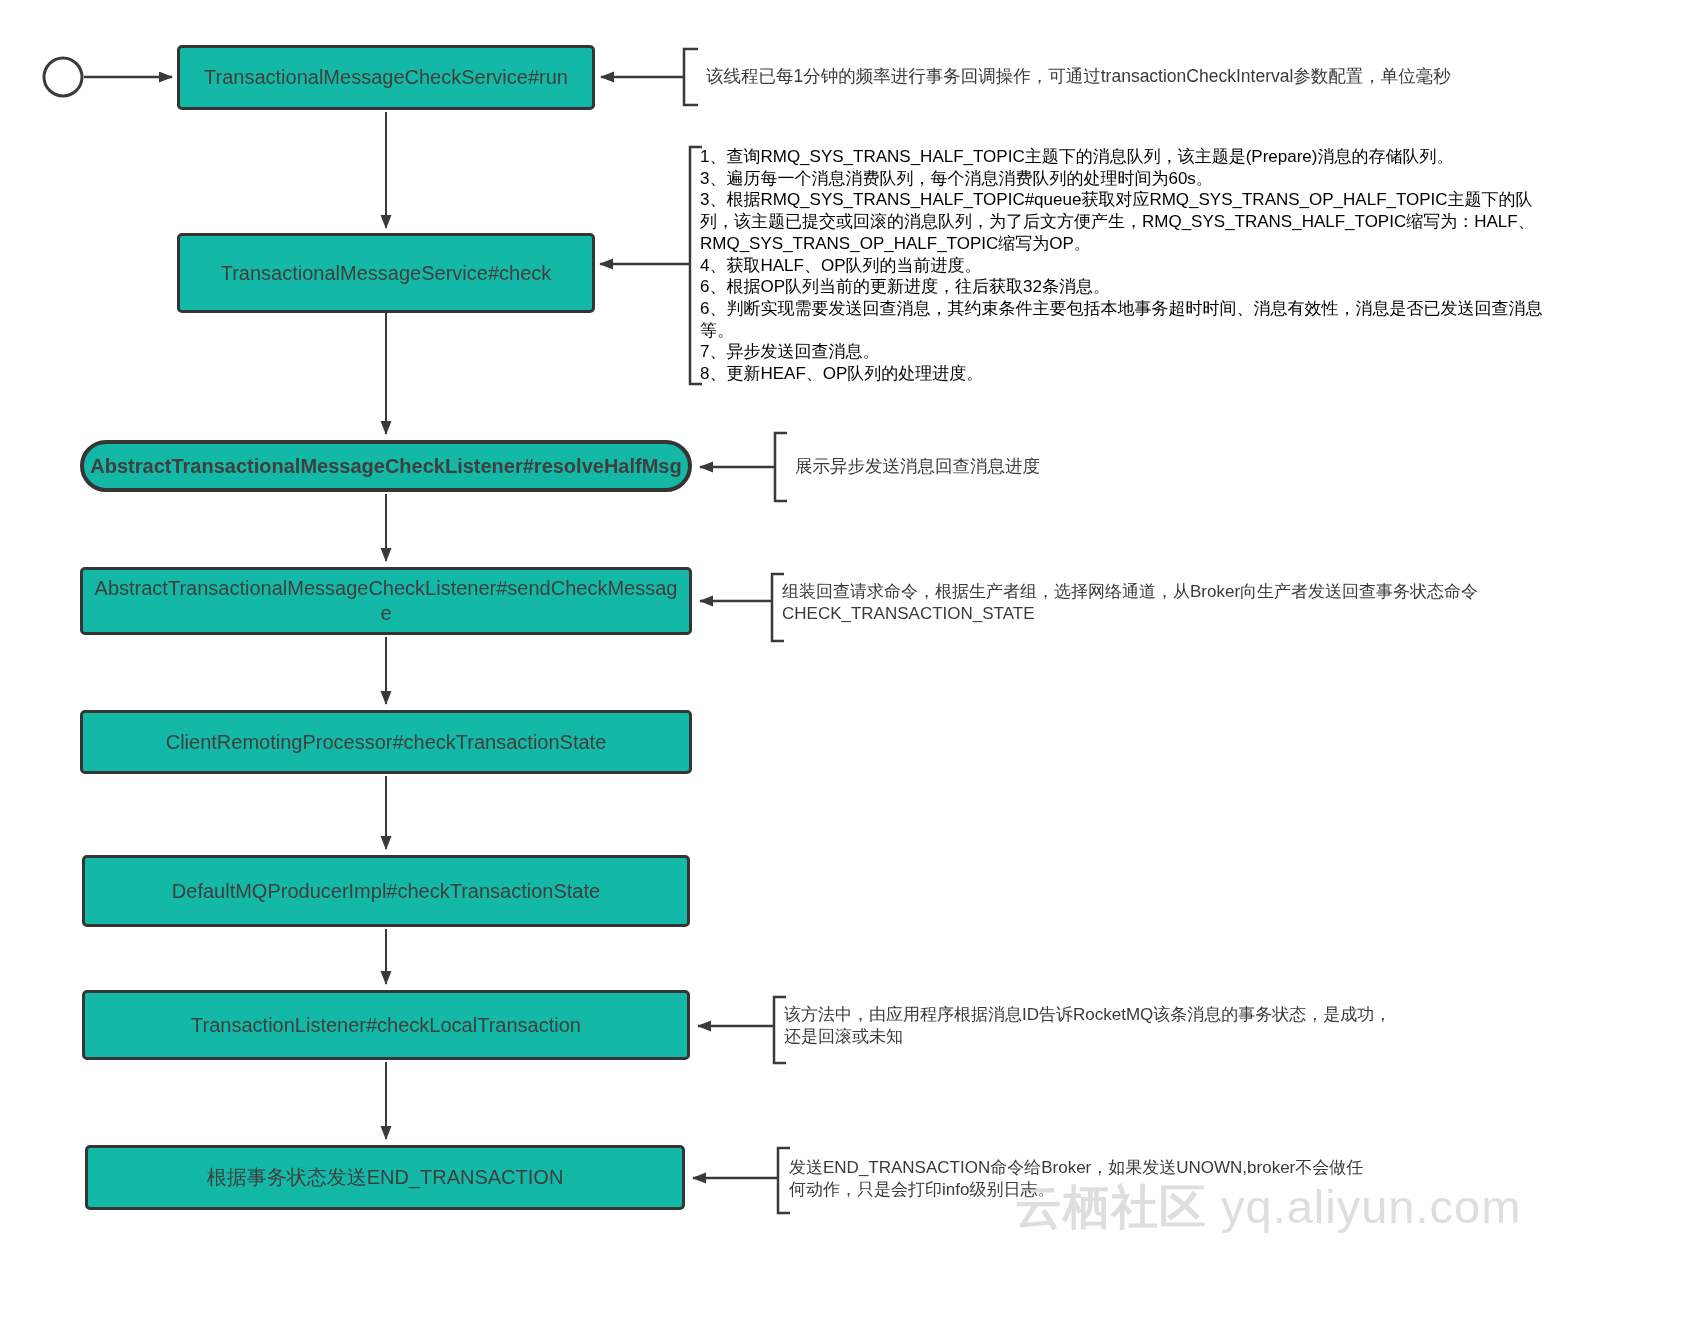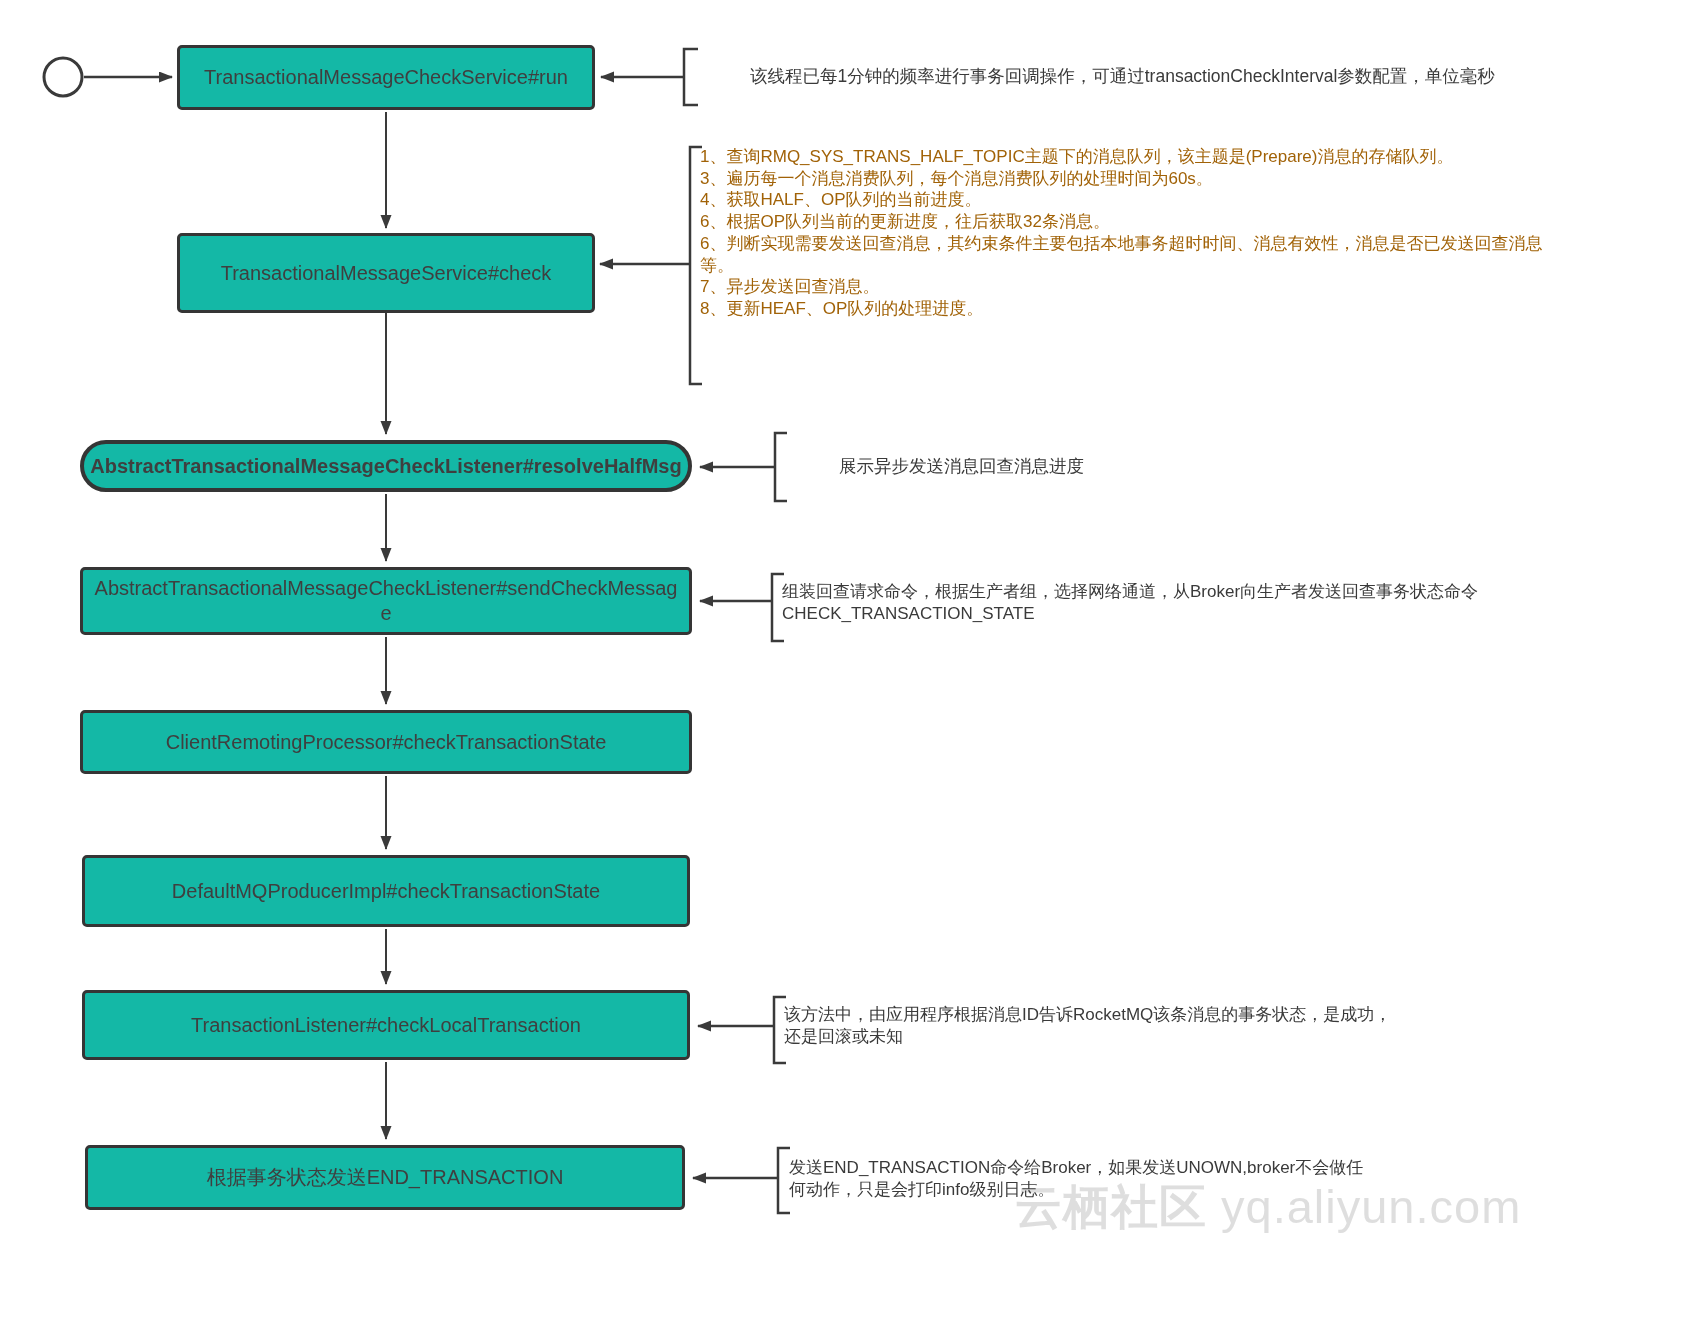--- a/index.html
+++ b/index.html
@@ -13,22 +13,22 @@
     display:flex;align-items:center;justify-content:center;text-align:center;
     font-size:20px;color:#3f3f3f;z-index:2;box-sizing:border-box;
   }
   .node span{padding:0 8px;line-height:1.25;}
   .node.bold{font-weight:bold;border-width:4px;}
   .node .wrap2{word-break:break-all;max-width:586px;padding:0;}
   .ann{
     position:absolute;color:#3a3a3a;font-size:17px;line-height:21.7px;
     white-space:pre-line;z-index:2;
   }
-  .ann.single{display:flex;align-items:center;font-size:17.5px;white-space:nowrap;margin-left:44px;}
-  .ann-list{position:absolute;width:845px;color:#a16207;font-size:17px;line-height:21.7px;z-index:2;}
+  .ann.single{display:flex;align-items:center;font-size:17.5px;white-space:nowrap;}
+  .ann-list{position:absolute;width:845px;color:#000000;font-size:17px;line-height:21.7px;z-index:2;}
   .ann-list div{margin:0;}
   .watermark{
     position:absolute;left:1015px;top:1176px;font-size:47px;color:#c9c9c9;
     opacity:0.6;white-space:nowrap;z-index:1;letter-spacing:1px;
   }
   .watermark .wm1{font-weight:bold;margin-right:14px;}
 </style>
 </head>
 <body>
 
@@ -112,20 +112,21 @@
 
   <div class="node" style="left:85px;top:1145px;width:600px;height:65px;">
     <span>根据事务状态发送END_TRANSACTION</span>
   </div>
 
   <div class="ann single" style="left:706px;top:49px;height:56px;">该线程已每1分钟的频率进行事务回调操作，可通过transactionCheckInterval参数配置，单位毫秒</div>
 
   <div class="ann-list" style="left:700px;top:146px;">
     <div>1、查询RMQ_SYS_TRANS_HALF_TOPIC主题下的消息队列，该主题是(Prepare)消息的存储队列。</div>
     <div>3、遍历每一个消息消费队列，每个消息消费队列的处理时间为60s。</div>
+    <div>3、根据RMQ_SYS_TRANS_HALF_TOPIC#queue获取对应RMQ_SYS_TRANS_OP_HALF_TOPIC主题下的队列，该主题已提交或回滚的消息队列，为了后文方便产生，RMQ_SYS_TRANS_HALF_TOPIC缩写为：HALF、RMQ_SYS_TRANS_OP_HALF_TOPIC缩写为OP。</div>
     <div>4、获取HALF、OP队列的当前进度。</div>
     <div>6、根据OP队列当前的更新进度，往后获取32条消息。</div>
     <div>6、判断实现需要发送回查消息，其约束条件主要包括本地事务超时时间、消息有效性，消息是否已发送回查消息等。</div>
     <div>7、异步发送回查消息。</div>
     <div>8、更新HEAF、OP队列的处理进度。</div>
   </div>
 
   <div class="ann single" style="left:795px;top:433px;height:68px;">展示异步发送消息回查消息进度</div>
 
   <div class="ann" style="left:782px;top:581px;line-height:22px;">组装回查请求命令，根据生产者组，选择网络通道，从Broker向生产者发送回查事务状态命令

